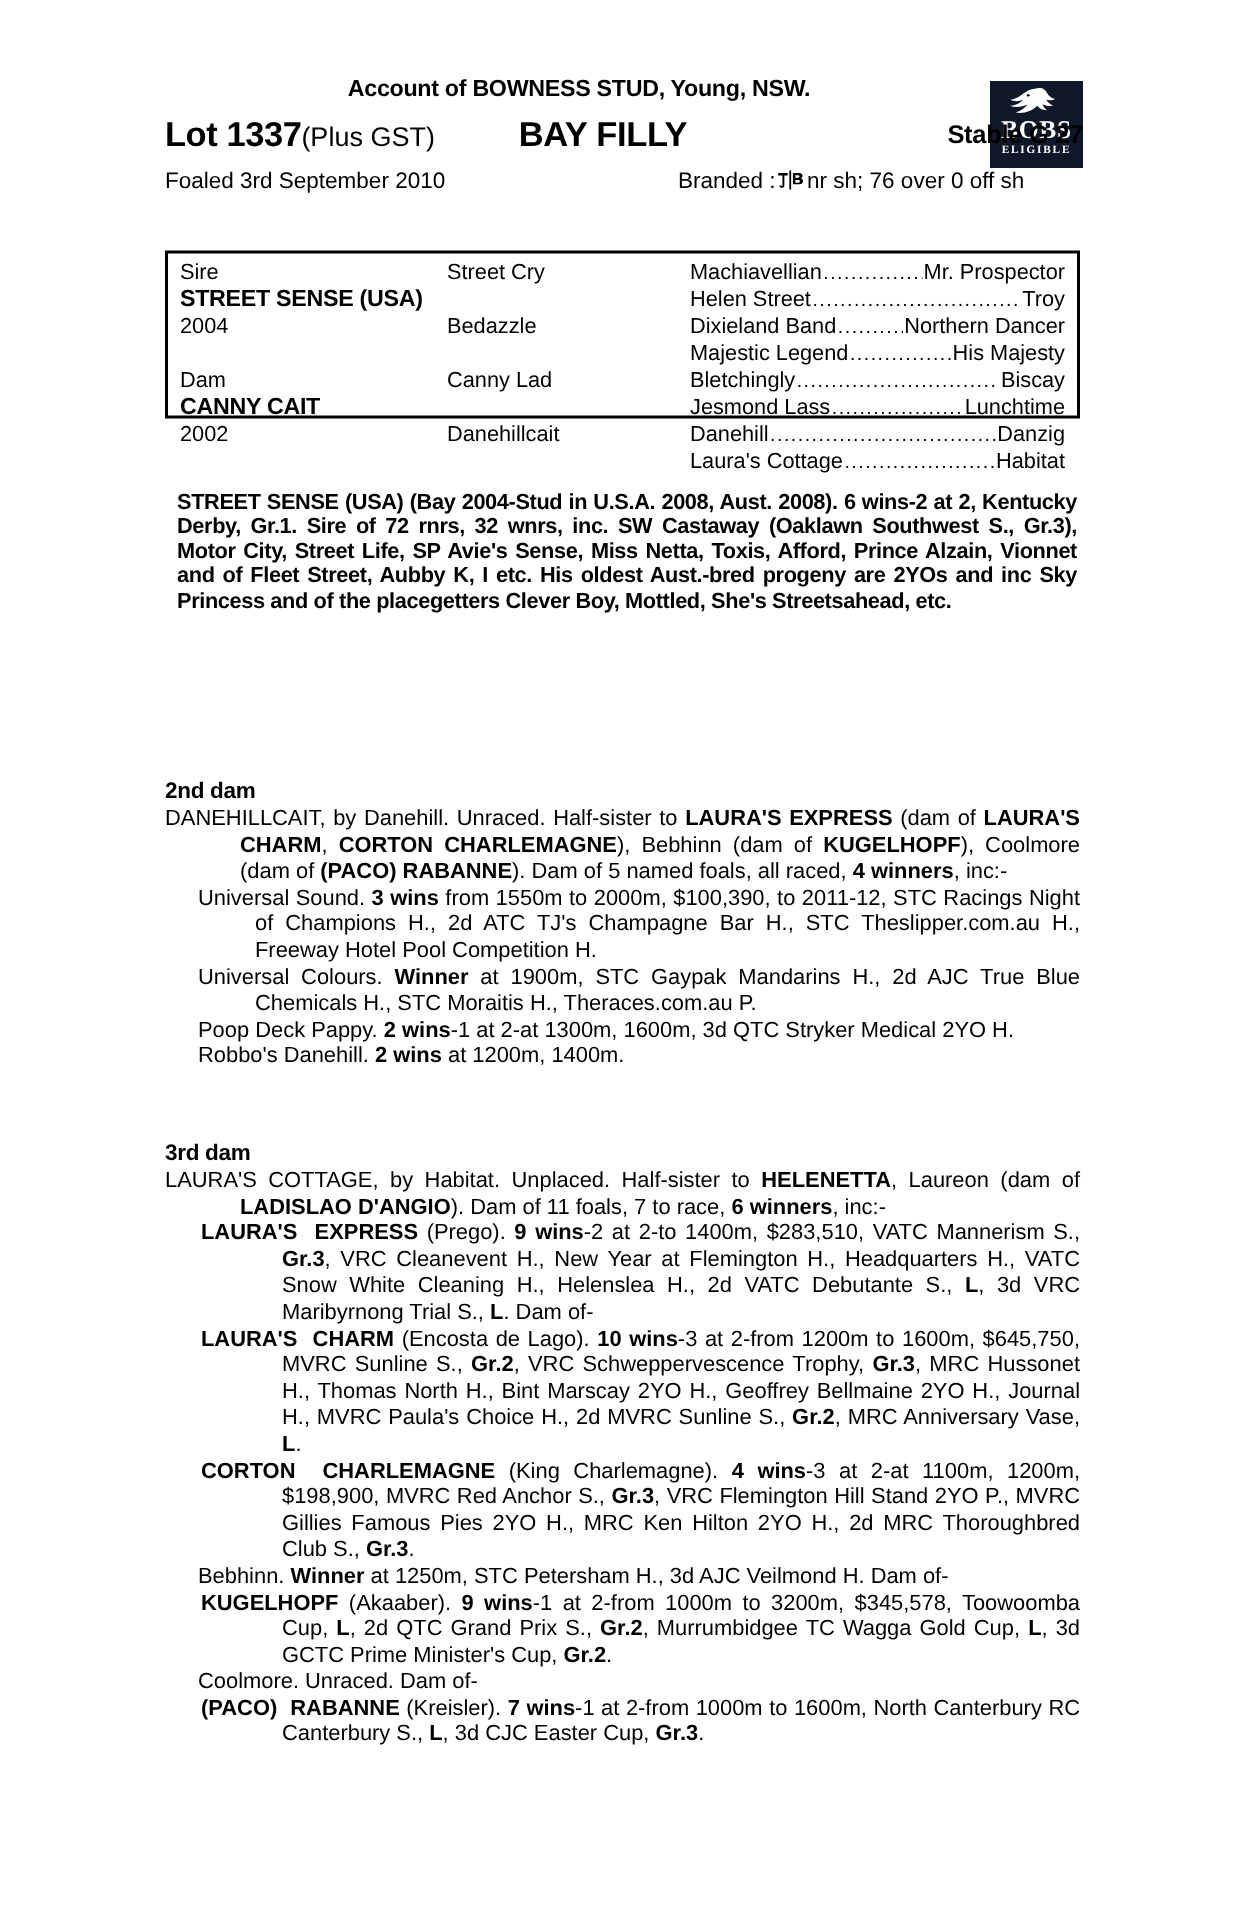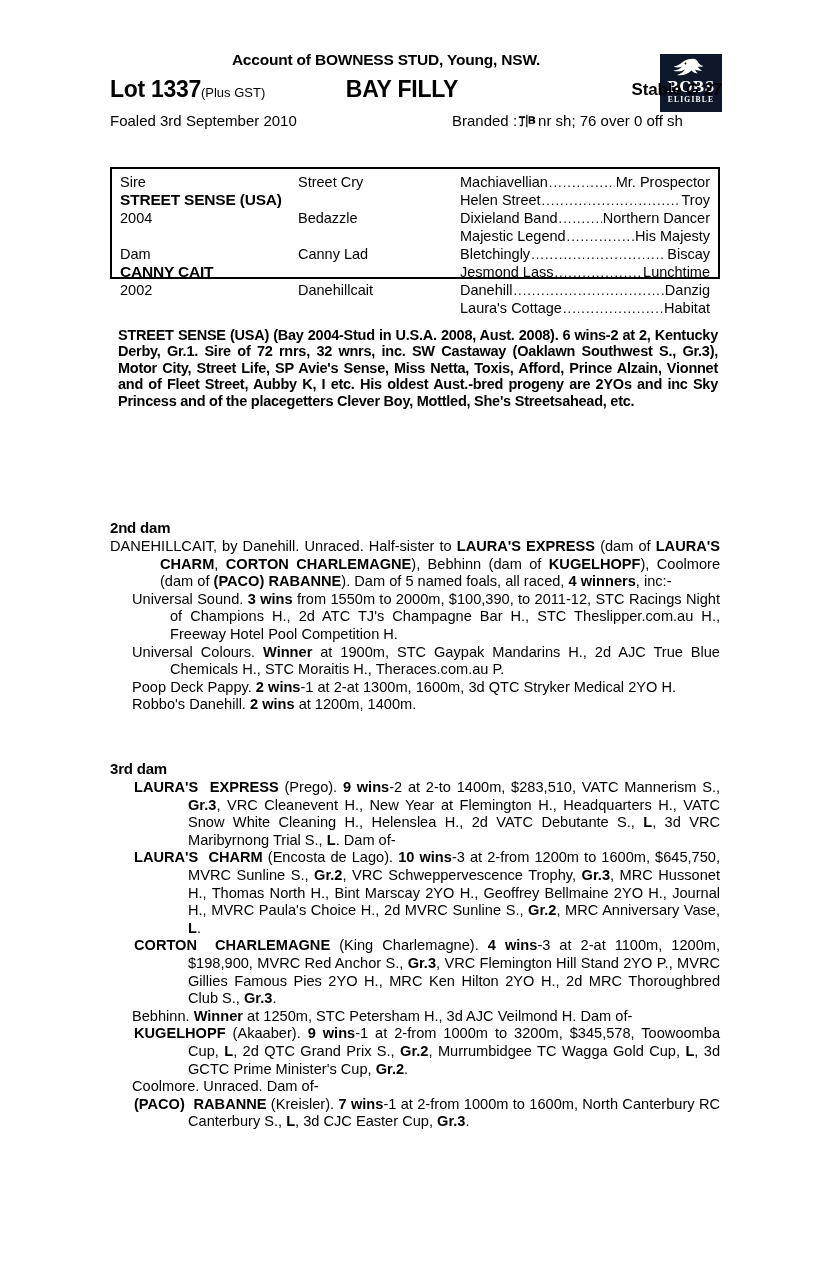--- a/index.html
+++ b/index.html
@@ -85,21 +85,21 @@
   .lot-no {
     position: absolute;
     left: 0;
     top: 0;
     font-size: 23px;
     font-weight: bold;
     line-height: 28px;
     letter-spacing: -0.3px;
   }
   .lot-gst {
-    font-size: 13px;
+    font-size: 18px;
     font-weight: normal;
     letter-spacing: 0;
   }
   .sex-title {
     position: absolute;
     left: 0;
     right: 0;
     top: 0;
     text-align: center;
     font-size: 23px;
@@ -354,20 +354,21 @@
         <p class="p0 hang2">Universal Sound. <b>3 wins</b> from 1550m to 2000m, $100,390, to 2011-12, STC Racings Night of Champions H., 2d ATC TJ's Champagne Bar H., STC Theslipper.com.au H., Freeway Hotel Pool Competition H.</p>
         <p class="p0 hang2">Universal Colours. <b>Winner</b> at 1900m, STC Gaypak Mandarins H., 2d AJC True Blue Chemicals H., STC Moraitis H., Theraces.com.au P.</p>
         <p class="p0 hang2">Poop Deck Pappy. <b>2 wins</b>-1 at 2-at 1300m, 1600m, 3d QTC Stryker Medical 2YO H.</p>
         <p class="p0 hang2">Robbo's Danehill. <b>2 wins</b> at 1200m, 1400m.</p>
       </div>
   </div>
 
   <div class="dam-section" id="s3">
     <div class="dam-head">3rd dam</div>
     <div class="dam-body" id="s3-body">
+        <p class="p0 hang1">LAURA'S COTTAGE, by Habitat. Unplaced. Half-sister to <b>HELENETTA</b>, Laureon (dam of <b>LADISLAO D'ANGIO</b>). Dam of 11 foals, 7 to race, <b>6 winners</b>, inc:-</p>
         <p class="p0 hang3"><b>LAURA'S&nbsp;&nbsp;EXPRESS</b> (Prego). <b>9&nbsp;wins</b>-2 at 2-to 1400m, $283,510, VATC Mannerism S., <b>Gr.3</b>, VRC Cleanevent H., New Year at Flemington H., Headquarters H., VATC Snow White Cleaning H., Helenslea H., 2d VATC Debutante S., <b>L</b>, 3d VRC Maribyrnong Trial S., <b>L</b>. Dam of-</p>
         <p class="p0 hang3"><b>LAURA'S&nbsp;&nbsp;CHARM</b> (Encosta de Lago). <b>10&nbsp;wins</b>-3 at 2-from 1200m to 1600m, $645,750, MVRC Sunline S., <b>Gr.2</b>, VRC Schweppervescence Trophy, <b>Gr.3</b>, MRC Hussonet H., Thomas North H., Bint Marscay 2YO H., Geoffrey Bellmaine 2YO H., Journal H., MVRC Paula's Choice H., 2d MVRC Sunline S., <b>Gr.2</b>, MRC Anniversary Vase, <b>L</b>.</p>
         <p class="p0 hang3"><b>CORTON&nbsp;&nbsp;CHARLEMAGNE</b> (King Charlemagne). <b>4&nbsp;wins</b>-3 at 2-at 1100m, 1200m, $198,900, MVRC Red Anchor S., <b>Gr.3</b>, VRC Flemington Hill Stand 2YO P., MVRC Gillies Famous Pies 2YO H., MRC Ken Hilton 2YO H., 2d MRC Thoroughbred Club S., <b>Gr.3</b>.</p>
         <p class="p0 hang2">Bebhinn. <b>Winner</b> at 1250m, STC Petersham H., 3d AJC Veilmond H. Dam of-</p>
         <p class="p0 hang3"><b>KUGELHOPF</b> (Akaaber). <b>9 wins</b>-1 at 2-from 1000m to 3200m, $345,578, Toowoomba Cup, <b>L</b>, 2d QTC Grand Prix S., <b>Gr.2</b>, Murrumbidgee TC Wagga Gold Cup, <b>L</b>, 3d GCTC Prime Minister's Cup, <b>Gr.2</b>.</p>
         <p class="p0 hang2">Coolmore. Unraced. Dam of-</p>
         <p class="p0 hang3"><b>(PACO)&nbsp;&nbsp;RABANNE</b> (Kreisler). <b>7&nbsp;wins</b>-1 at 2-from 1000m to 1600m, North Canterbury RC Canterbury S., <b>L</b>, 3d CJC Easter Cup, <b>Gr.3</b>.</p>
       </div>
   </div>
 

